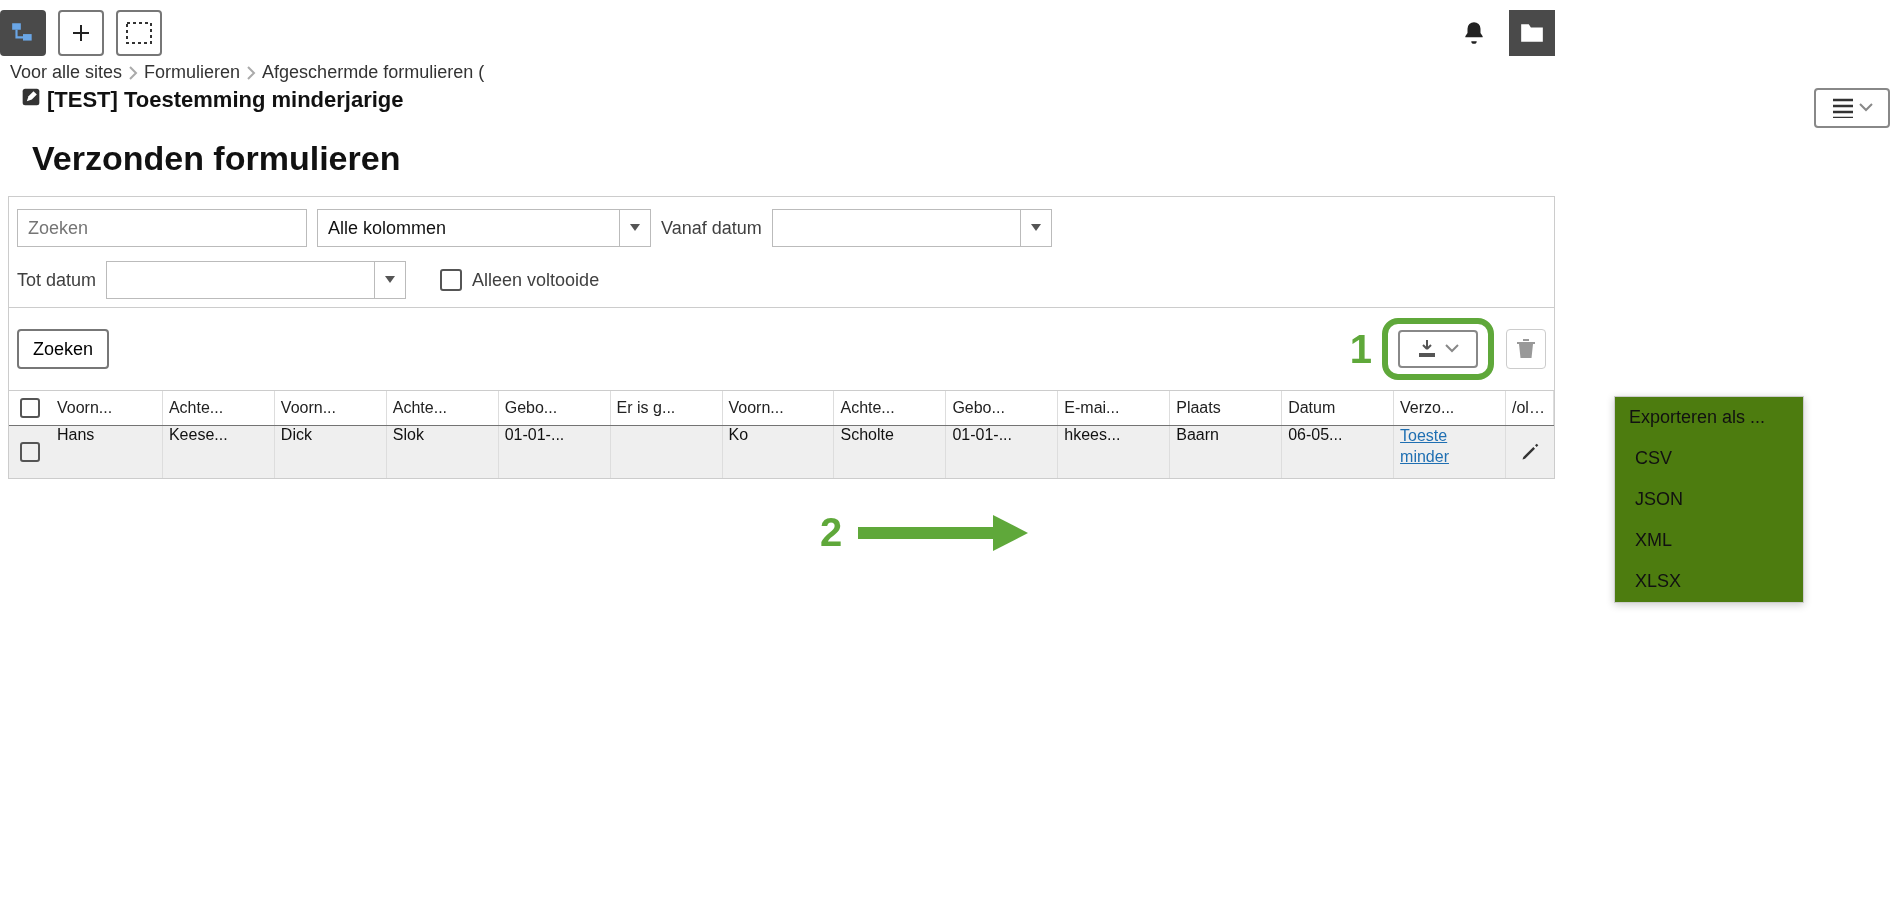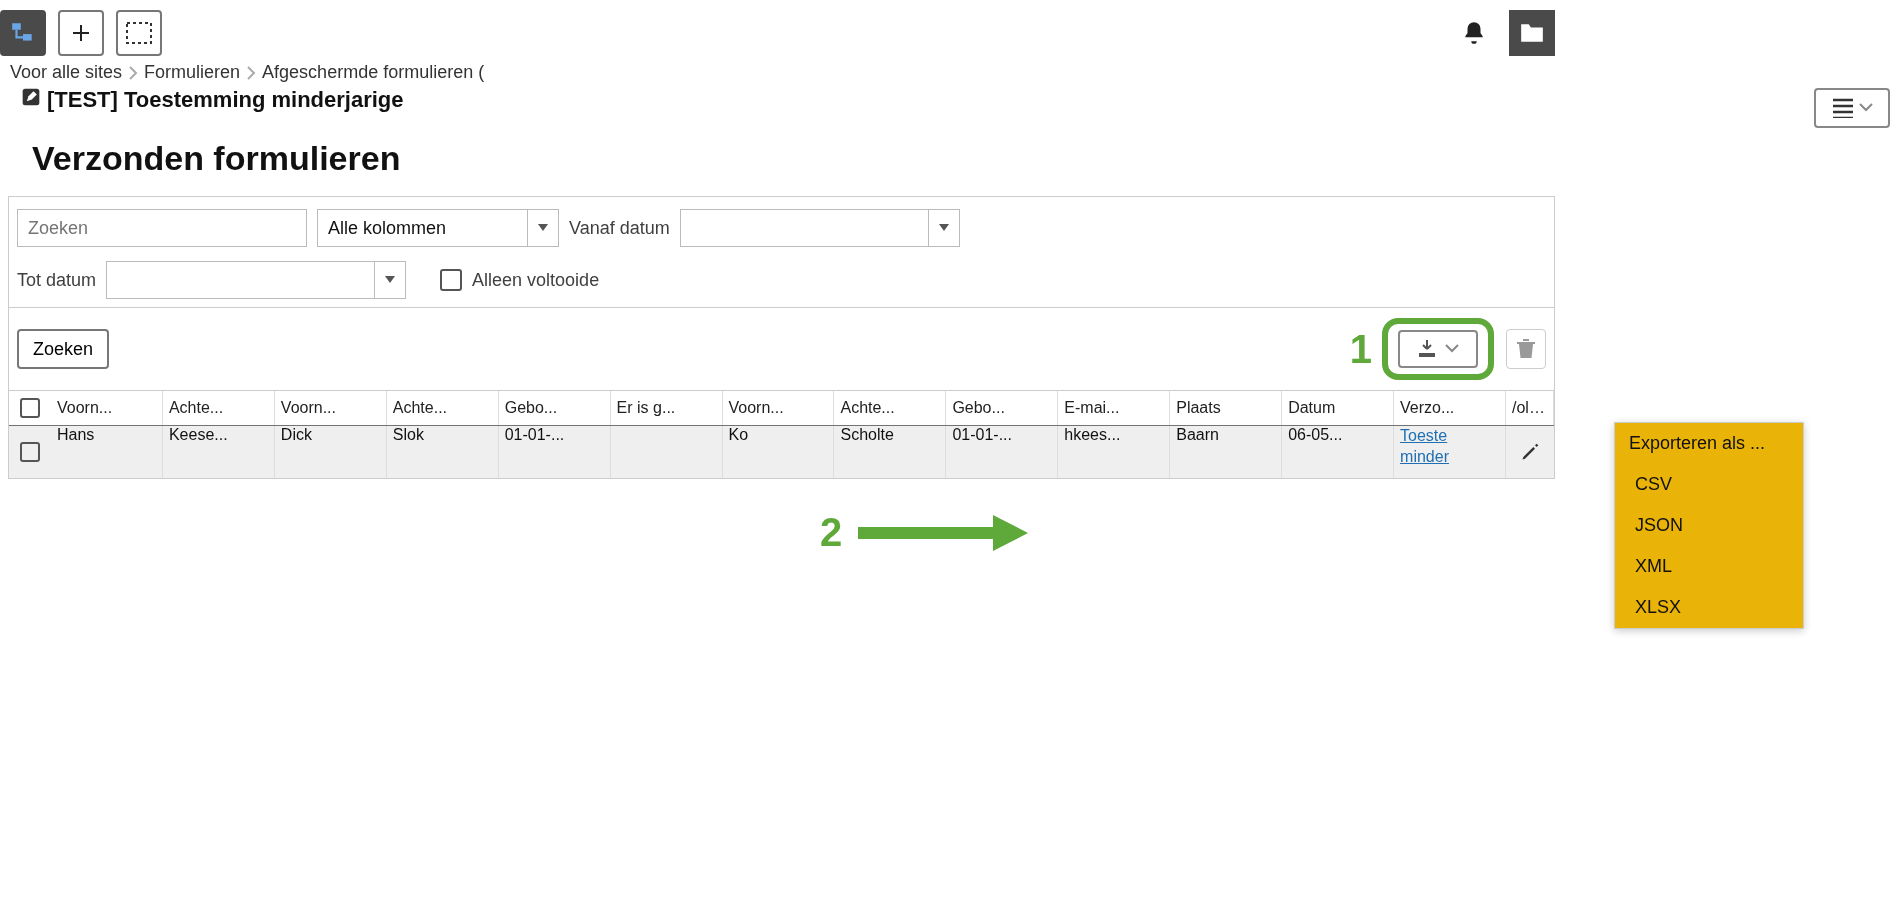--- a/index.html
+++ b/index.html
@@ -53,21 +53,21 @@
   
   
   .filter-panel{
     margin:0 8px;border:1px solid var(--border-light);padding:12px 8px 8px 8px;
   }
   .filter-row{display:flex;align-items:center;gap:10px;flex-wrap:wrap;margin-bottom:14px;}
   .in-text{
     height:38px;border:1px solid #bbb;padding:0 10px;font-size:18px;
   }
   .search-input{width:290px;}
-  .col-select{width:242px;display:flex;}
+  .col-select{width:334px;display:flex;}
   .col-select .val{
     flex:1;height:38px;border:1px solid #bbb;border-right:none;display:flex;
     align-items:center;padding:0 10px;font-size:18px;
   }
   .dd-btn{
     width:32px;height:38px;border:1px solid #bbb;display:flex;align-items:center;
     justify-content:center;background:#fff;font-size:12px;color:#555;
   }
   .label{font-size:18px;color:#404040;}
   .date-input{width:280px;display:flex;}
@@ -126,21 +126,21 @@
     width:20px;height:20px;border:2px solid #555;border-radius:3px;
   }
   .col{flex:1 1 0;min-width:0;}
   .link{color:var(--blue);text-decoration:underline;}
   .trow .td{padding-top:0;padding-bottom:10px;}
   .trow .linkcell{line-height:1.3;white-space:normal;}
   .pencil-cell{width:48px;flex:0 0 48px;display:flex;align-items:center;justify-content:center;color:#333;}
   
   
   .export-popup{
-    position:absolute;right:96px;top:422px;width:190px;background:#eab308;
+    position:absolute;right:96px;top:396px;width:190px;background:#4d7c0f;
     border:1px solid #ccc;box-shadow:0 2px 8px rgba(0,0,0,.2);z-index:50;
   }
   .export-popup .pop-title{
     padding:10px 14px;font-size:18px;white-space:nowrap;
   }
   .export-popup .opt{
     padding:10px 20px;font-size:18px;cursor:pointer;
   }
   
   

